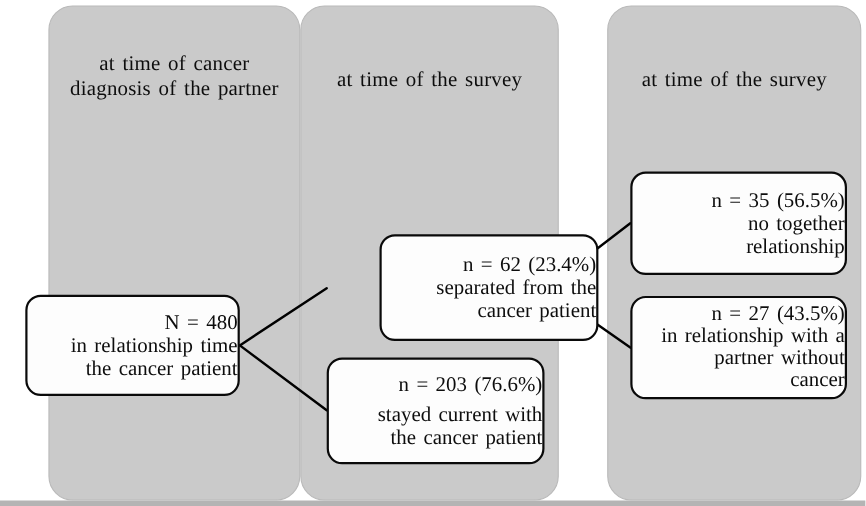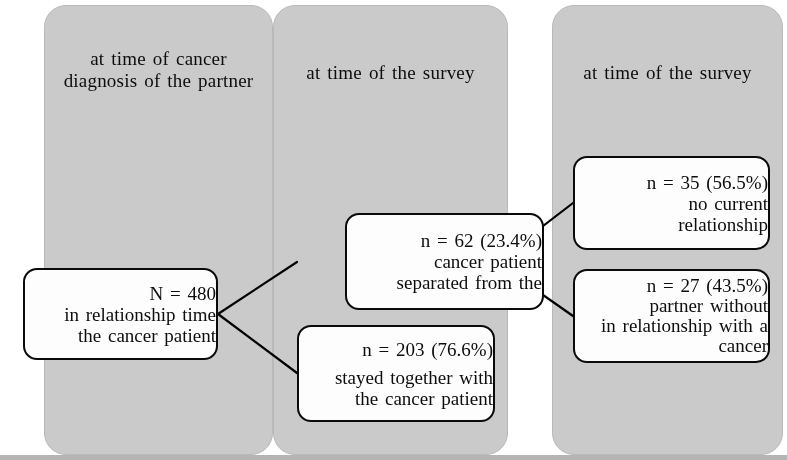--- a/index.html
+++ b/index.html
@@ -94,38 +94,38 @@
   </svg>
 
   <div class="node" style="left:23px;top:268px;width:195px;height:92px;">
     <span class="line">N = 480</span>
     <span class="line">in relationship time</span>
     <span class="line">the cancer patient</span>
   </div>
 
   <div class="node" style="left:297px;top:213px;width:199px;height:97px;margin-left:48px;">
     <span class="line">n = 62 (23.4%)</span>
+    <span class="line">separated from the</span>
     <span class="line">cancer patient</span>
-    <span class="line">separated from the</span>
   </div>
 
   <div class="node" style="left:297px;top:325px;width:198px;height:97px;">
     <span class="line gap-after">n = 203 (76.6%)</span>
-    <span class="line">stayed together with</span>
+    <span class="line">stayed current with</span>
     <span class="line">the cancer patient</span>
   </div>
 
   <div class="node" style="left:573px;top:156px;width:197px;height:94px;">
     <span class="line">n = 35 (56.5%)</span>
-    <span class="line">no current</span>
+    <span class="line">no together</span>
     <span class="line">relationship</span>
   </div>
 
   <div class="node" style="left:573px;top:269px;width:197px;height:94px;line-height:20px;">
     <span class="line">n = 27 (43.5%)</span>
+    <span class="line">in relationship with a</span>
     <span class="line">partner without</span>
-    <span class="line">in relationship with a</span>
     <span class="line">cancer</span>
   </div>
 
   <div class="bottom-strip"></div>
 
 </div>
 
 </body></html>

